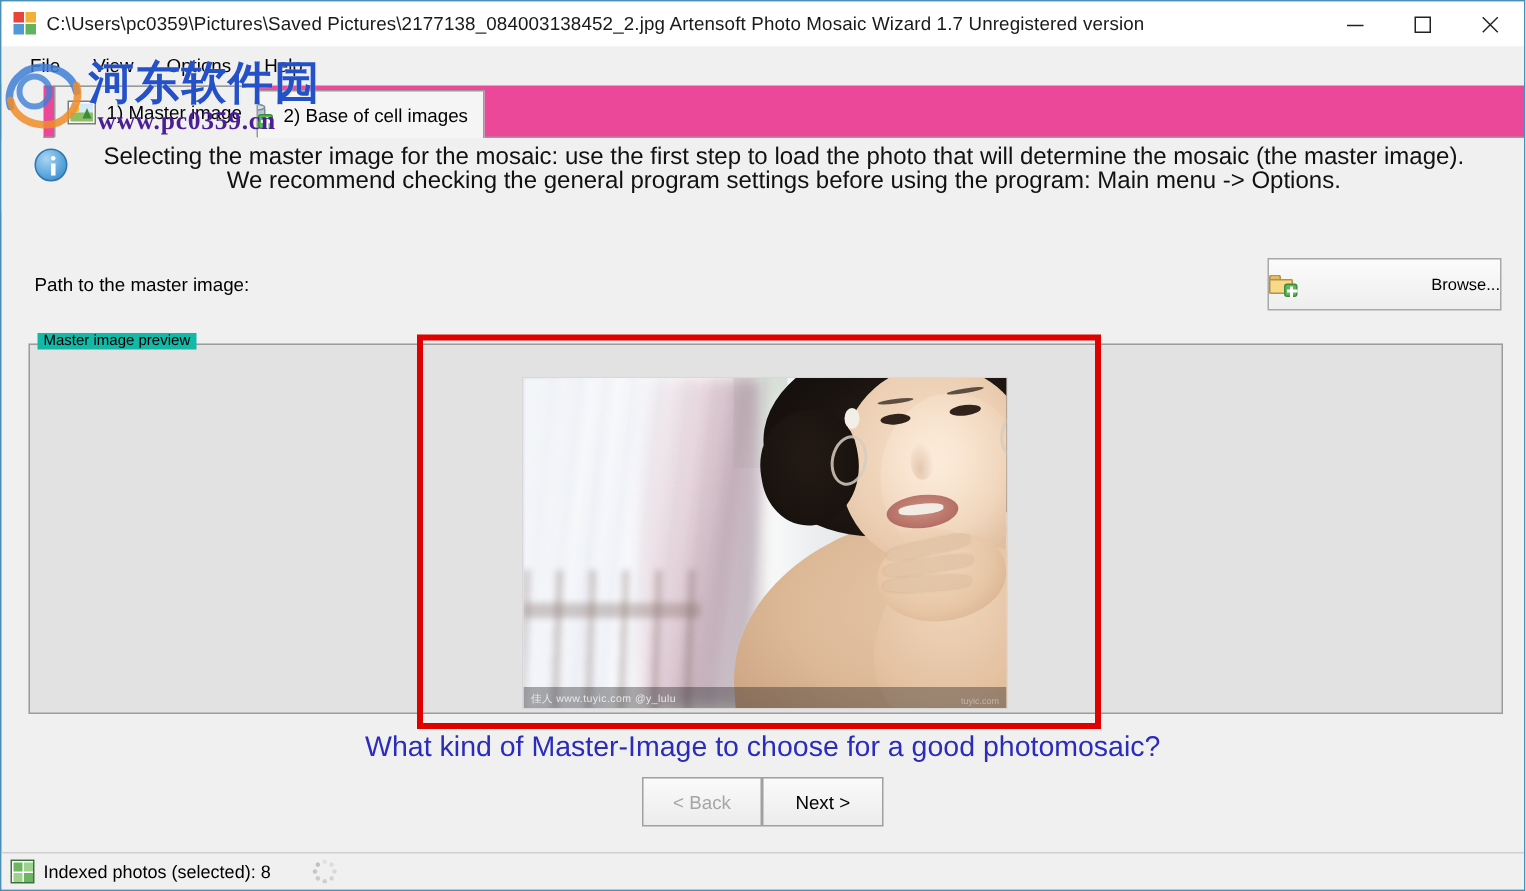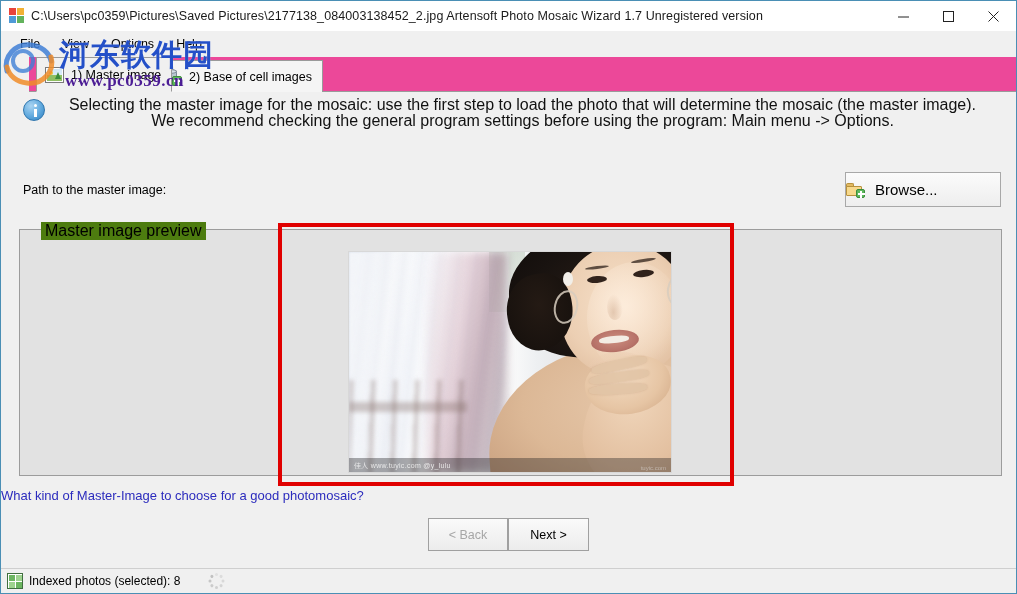--- a/index.html
+++ b/index.html
@@ -164,45 +164,45 @@
     display: flex; align-items: center;
     padding-left: 6px;
     font-size: 12.5px; color: #000;
     white-space: nowrap; overflow: hidden;
   }
   .browse-btn {
     position: absolute; left: 844px; top: 171px;
     width: 156px; height: 35px;
     background: linear-gradient(#fbfbfb,#eeeeee);
     border: 1px solid #a8a8a8;
-    display: flex; align-items: center; justify-content: flex-start;
-    font-size: 15px; color: #000;
+    display: flex; align-items: center; justify-content: space-between;
+    font-size: 11px; color: #000;
     gap: 10px;
   }
   .ico-folder {
     width: 19px; height: 16px; position: relative; flex: none;
   }
   .ico-folder .tabf { position: absolute; left: 0; top: 1px; width: 8px; height: 4px; background: #e3bb63; border: 1px solid #b8913c; border-bottom: none; border-radius: 2px 2px 0 0; }
   .ico-folder .main { position: absolute; left: 0; top: 4px; width: 16px; height: 10px; background: #f7d98c; border: 1px solid #b8913c; border-radius: 1px; }
   .ico-folder .plus { position: absolute; right: 0; bottom: 0; width: 9px; height: 9px; background: #5cb85c; border: 1px solid #3c8c3c; border-radius: 2px; }
   .ico-folder .plus:before { content: ""; position: absolute; left: 1px; top: 3px; width: 7px; height: 2px; background: #fff; }
   .ico-folder .plus:after { content: ""; position: absolute; left: 3px; top: 1px; width: 2px; height: 7px; background: #fff; }
 
   
   .groupbox {
     position: absolute; left: 18px; top: 228px;
     width: 983px; height: 247px;
     border: 1px solid #9c9c9c;
     background: #e2e2e2;
   }
   .groupbox-title {
-    position: absolute; left: 40px; top: 221px;
-    background: #4d7c0f;
+    position: absolute; left: 24px; top: 221px;
+    background: #14b8a6;
     padding: 0 4px;
-    font-size: 16px; color: #000;
+    font-size: 10px; color: #000;
     z-index: 4;
   }
   .preview-wrap {
     position: absolute; left: 0; top: 0;
     width: 100%; height: 100%;
     display: flex; align-items: center; justify-content: center;
   }
 
   
   .photo {
@@ -350,22 +350,22 @@
     position: absolute; left: 277px; top: 222px;
     width: 456px; height: 263px;
     border: 4px solid #e00000;
     z-index: 6;
     pointer-events: none;
   }
 
   
   .hintlink {
     position: absolute; left: 0; top: 487px;
-    width: 1015px; text-align: left;
-    font-size: 13px; color: #2b2bbd;
+    width: 1015px; text-align: center;
+    font-size: 19px; color: #2b2bbd;
     z-index: 7;
   }
 
   
   .btn-back, .btn-next {
     position: absolute; top: 517px; height: 33px;
     border: 1px solid #a0a0a0;
     background: linear-gradient(#fafafa,#ececec);
     font-size: 12.5px;
     display: flex; align-items: center; justify-content: center;

